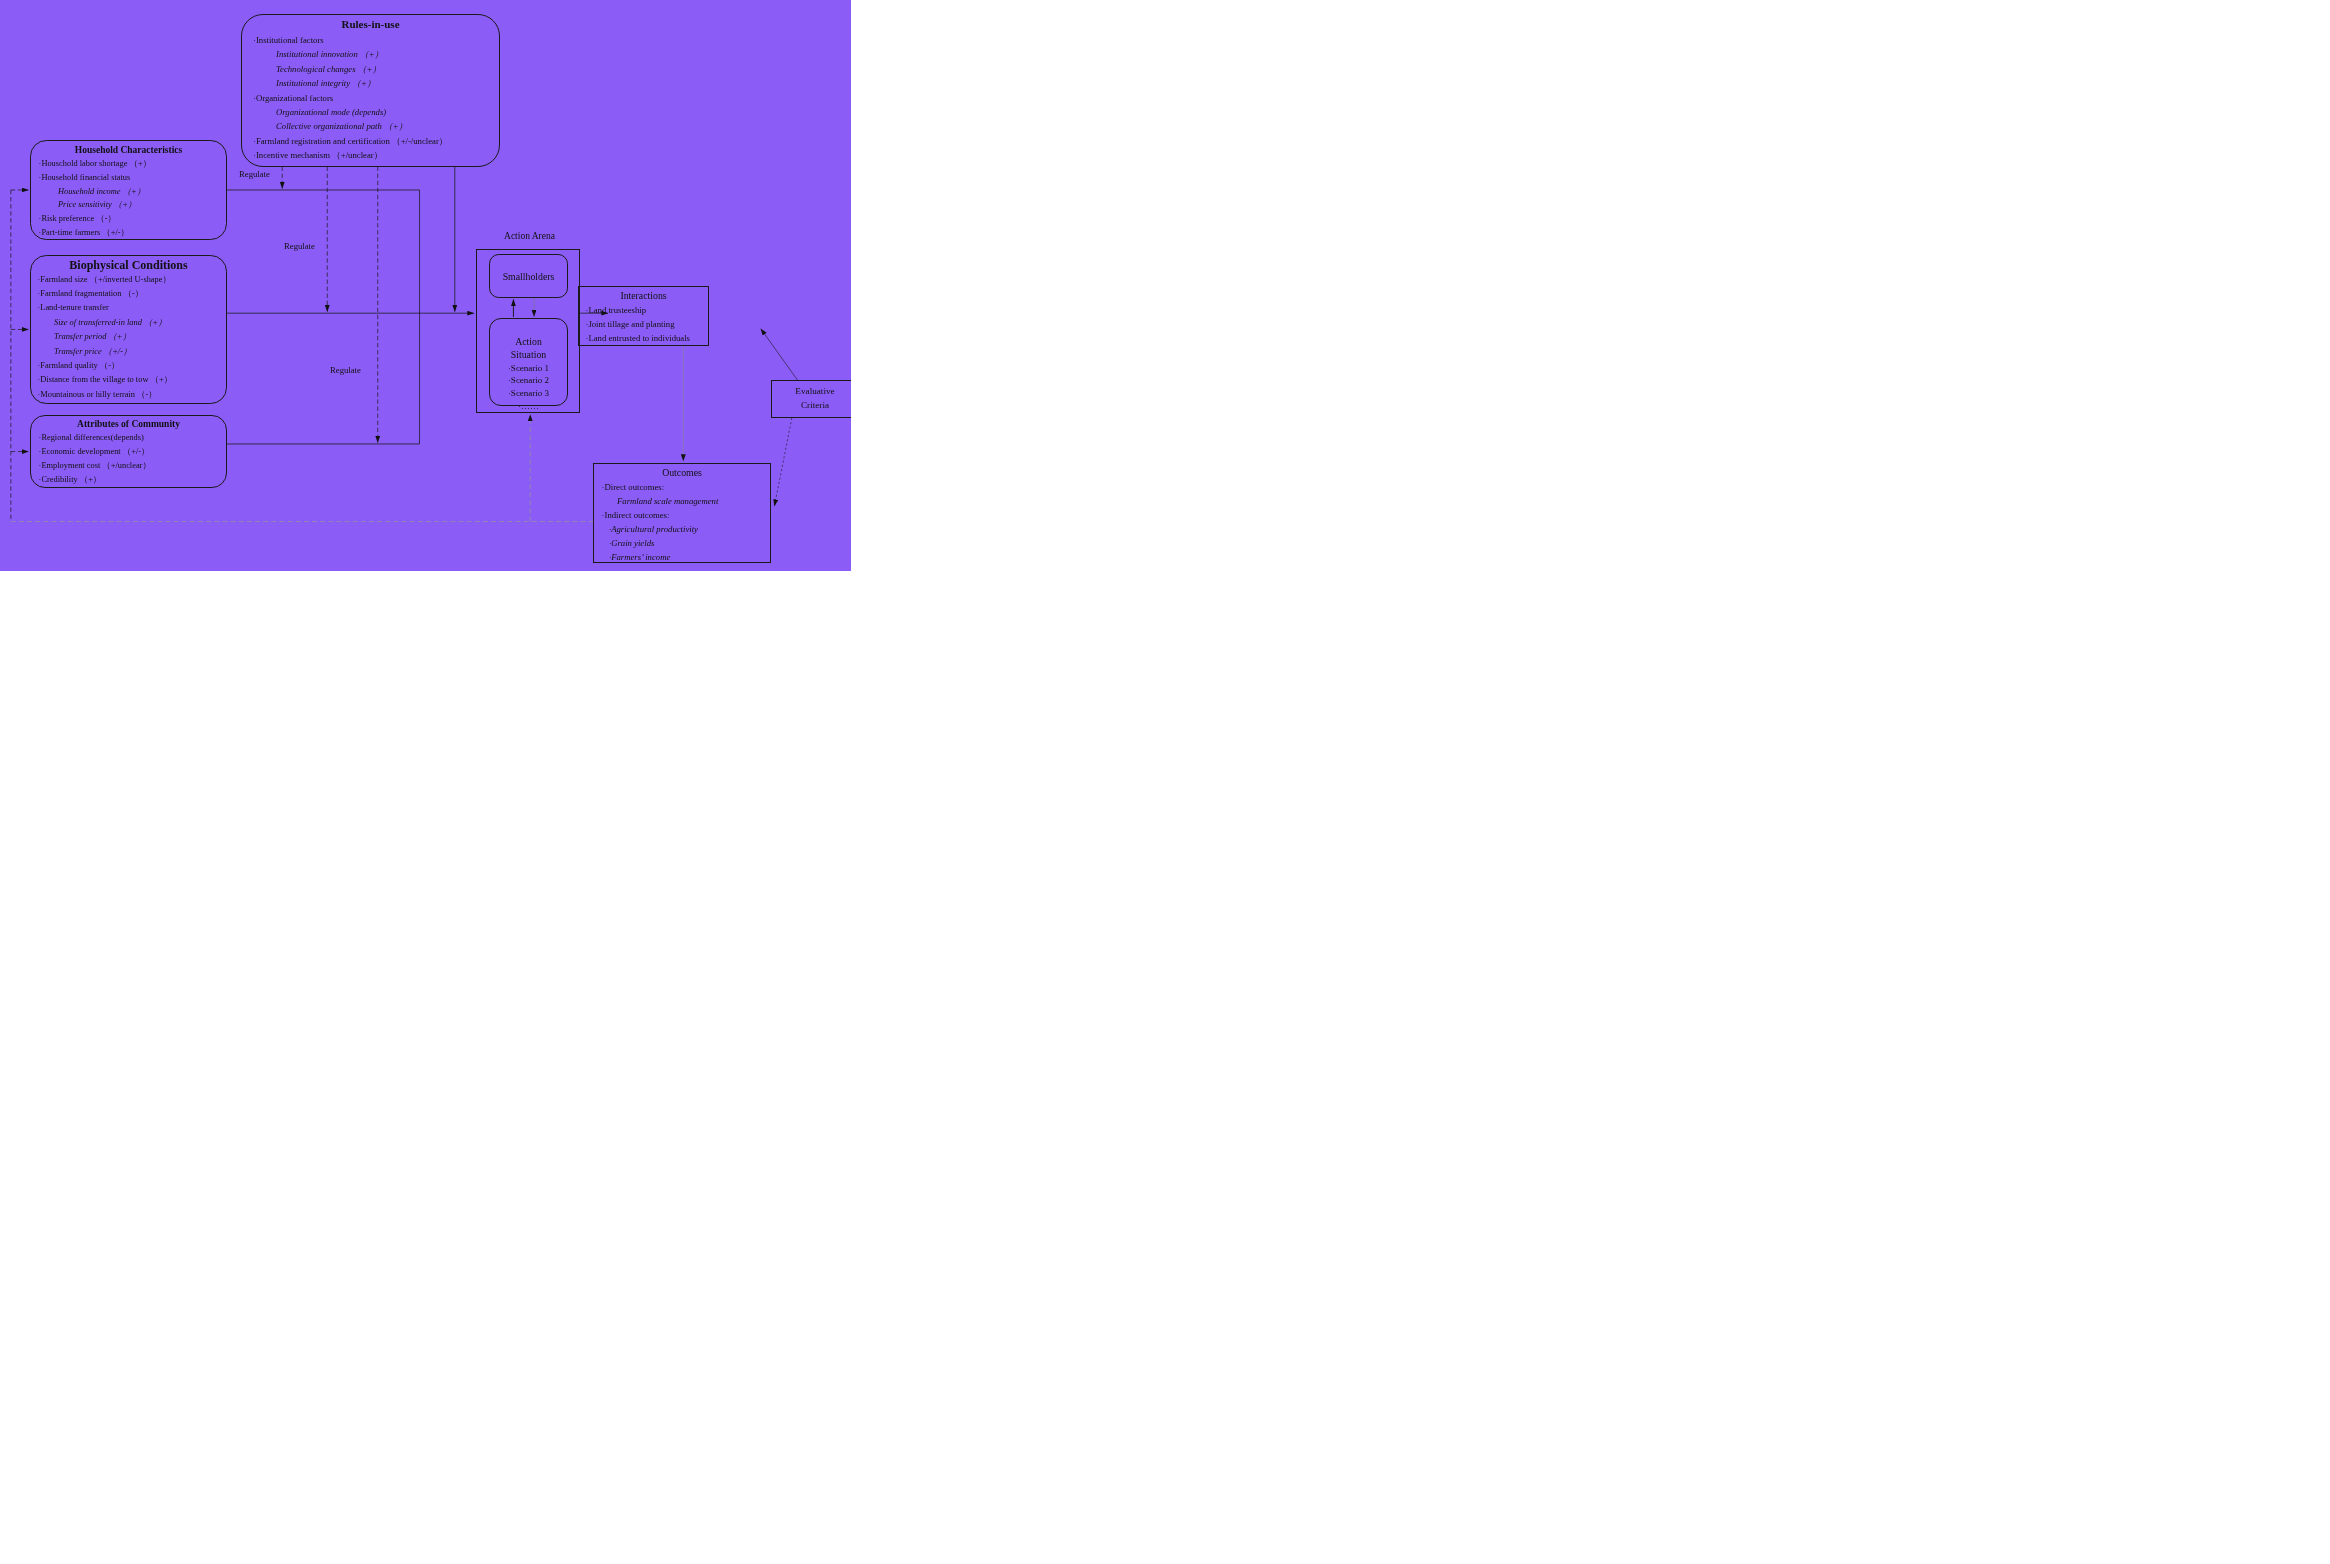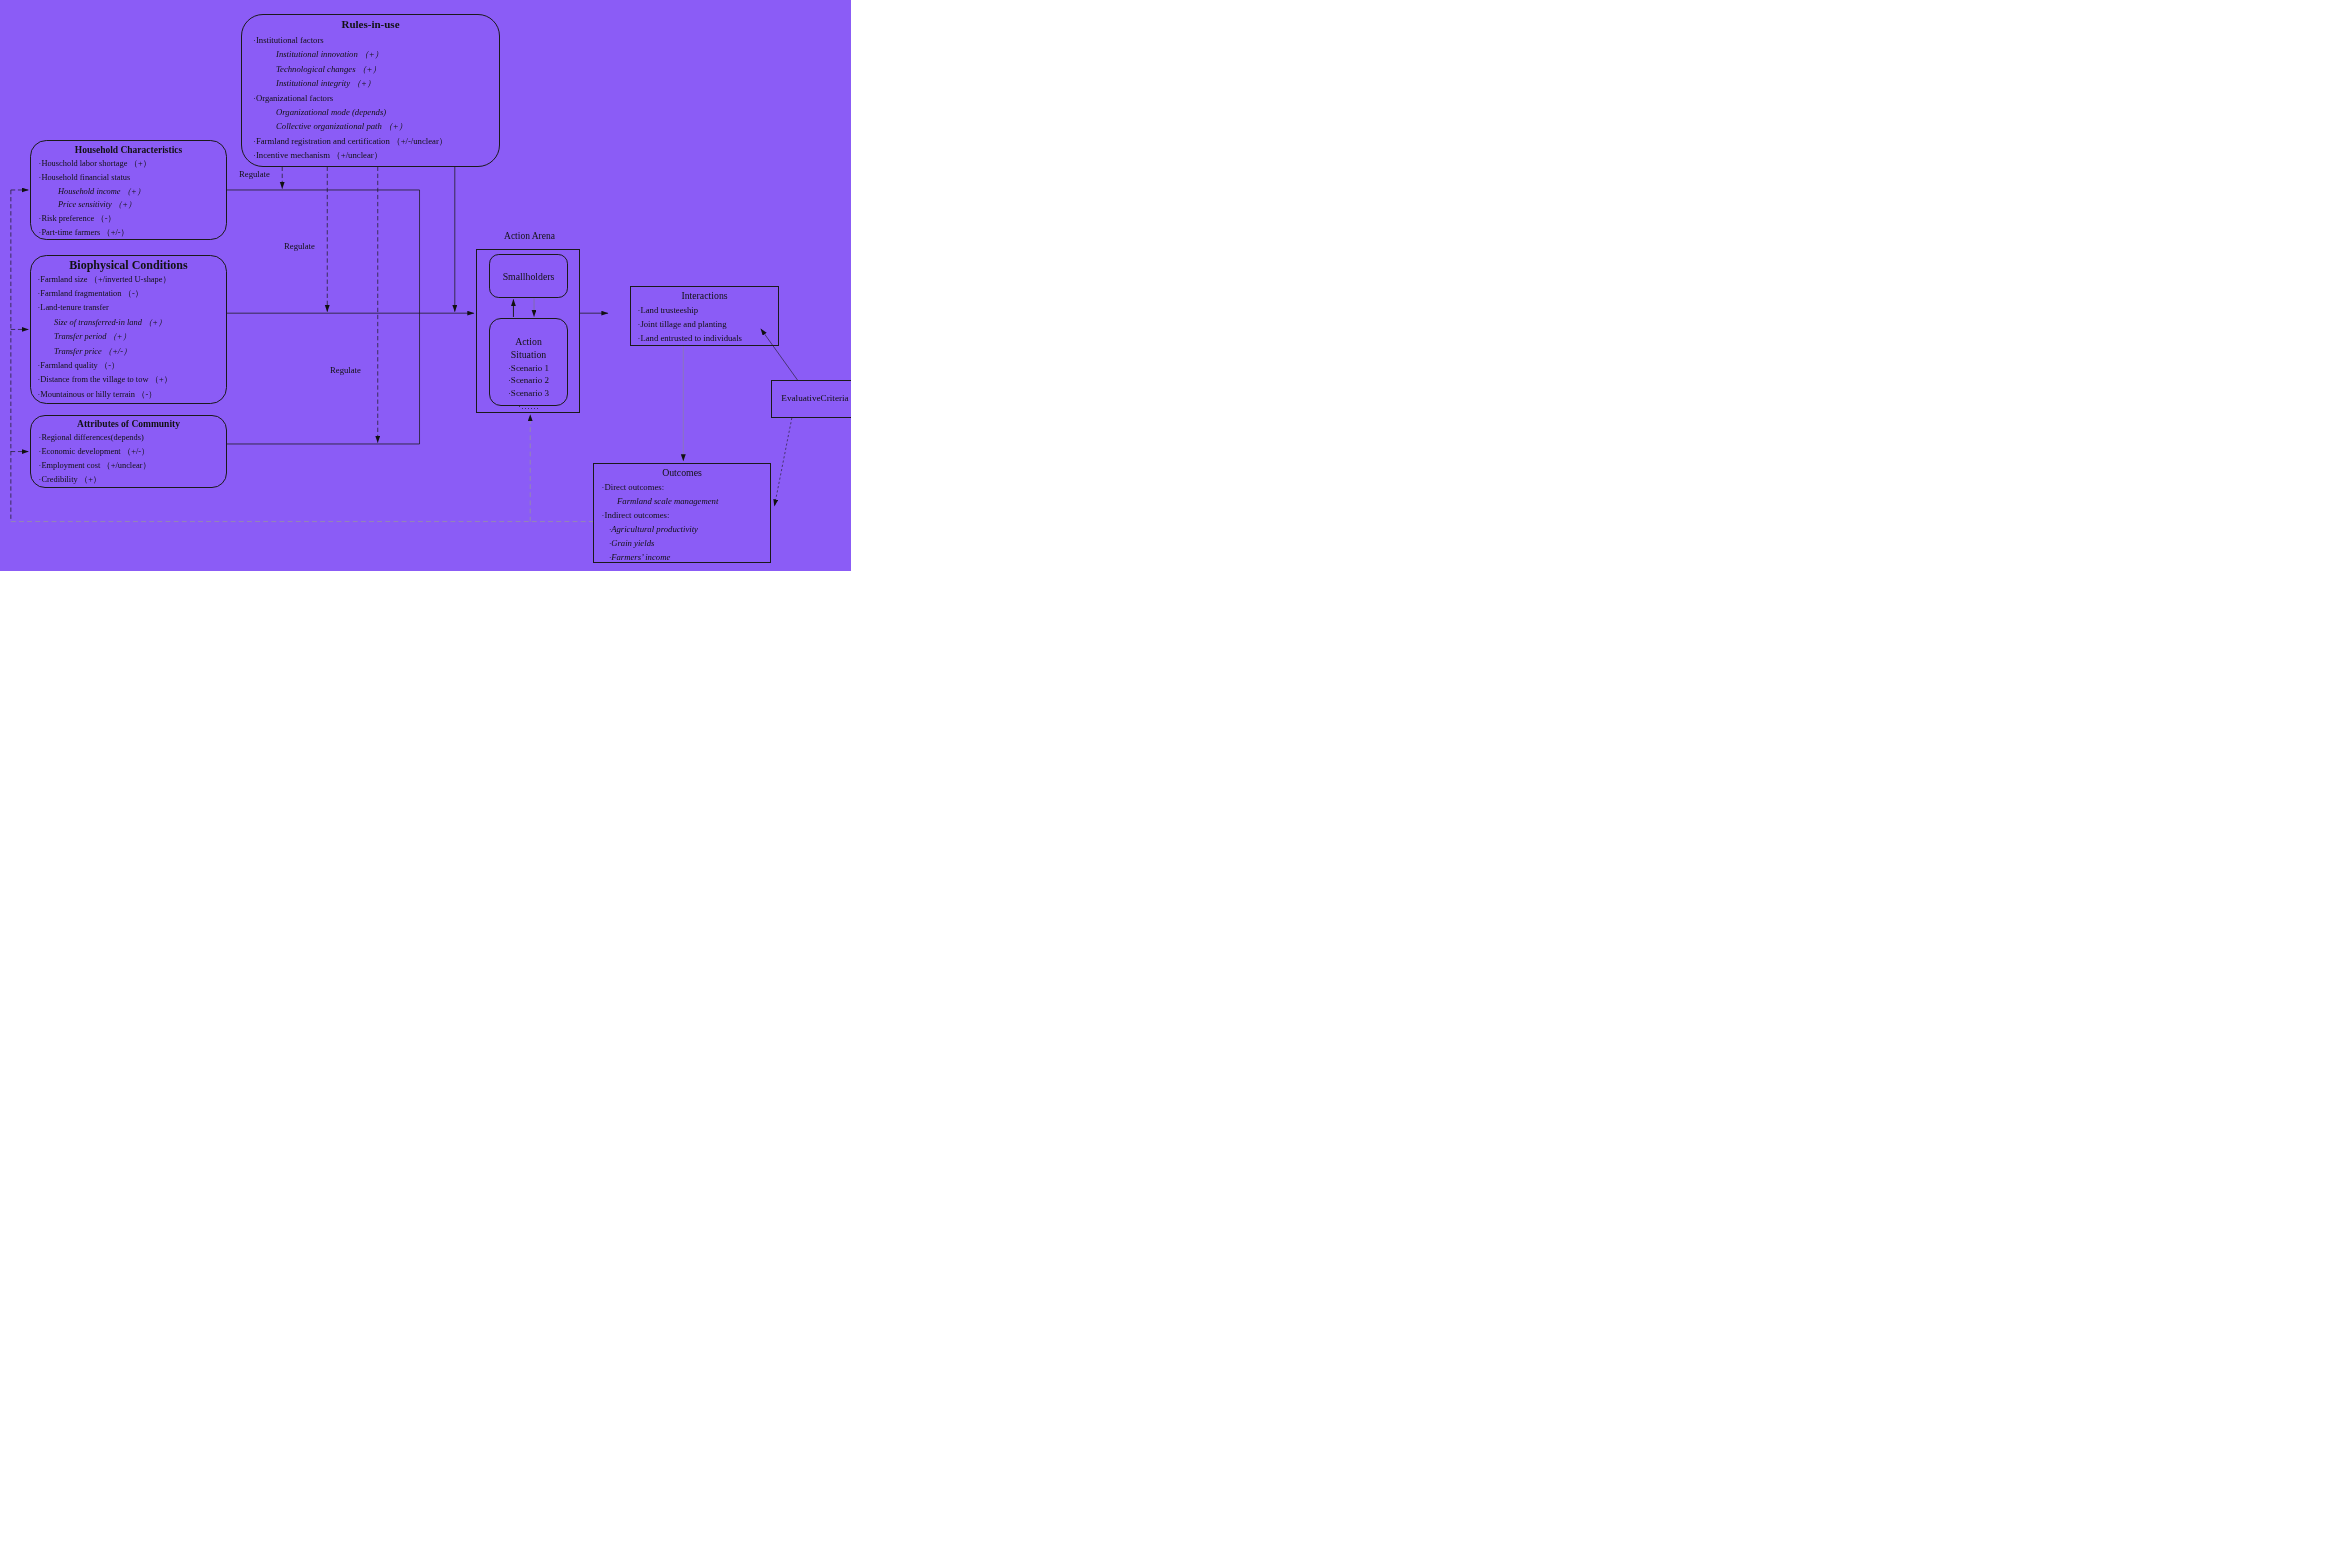--- a/index.html
+++ b/index.html
@@ -42,33 +42,33 @@
   
   .aa-label{left:486px;top:231px;width:87px;text-align:center;font-size:9.5px;}
   .b-arena{left:476px;top:249px;width:104px;height:164px;}
   .b-small{left:489px;top:254px;width:79px;height:44px;border-radius:9.8px;
            display:flex;align-items:center;justify-content:center;font-size:9.8px;}
   .b-asit{left:489px;top:318px;width:79px;height:88px;border-radius:12px;text-align:center;padding-top:17px;}
   .b-asit .as-t{font-size:9.8px;line-height:12.8px;white-space:nowrap;}
   .b-asit .as-li{font-size:9px;line-height:12.8px;white-space:nowrap;}
 
   
-  .b-int{left:630px;top:286px;width:149px;height:60px;padding-top:1.1px;}
+  .b-int{left:578px;top:286px;width:131px;height:60px;padding-top:1.1px;}
   .b-int .tt{font-size:9.8px;line-height:15px;}
   .b-int .li{font-size:8.7px;line-height:14px;padding-left:6.5px;}
 
   
   .b-out{left:593px;top:463px;width:178px;height:100px;padding-top:1.1px;}
   .b-out .tt{font-size:9.8px;line-height:15px;}
   .b-out .li{font-size:8.7px;line-height:14px;padding-left:7.6px;}
   .b-out .li.sub{padding-left:23px;}
   .b-out .li.sub2{padding-left:15px;}
 
   
-  .b-ec{left:771px;top:380px;width:88px;height:38px;display:flex;
+  .b-ec{left:771px;top:380px;width:88px;height:38px;display:flex;flex-direction:column;
         align-items:center;justify-content:center;font-size:9.2px;line-height:13.6px;}
 
   
   .reg{font-size:8.7px;}
   .reg1{left:239px;top:169px;}
   .reg2{left:284px;top:241px;}
   .reg3{left:330px;top:365px;}
 </style>
 </head>
 <body>

